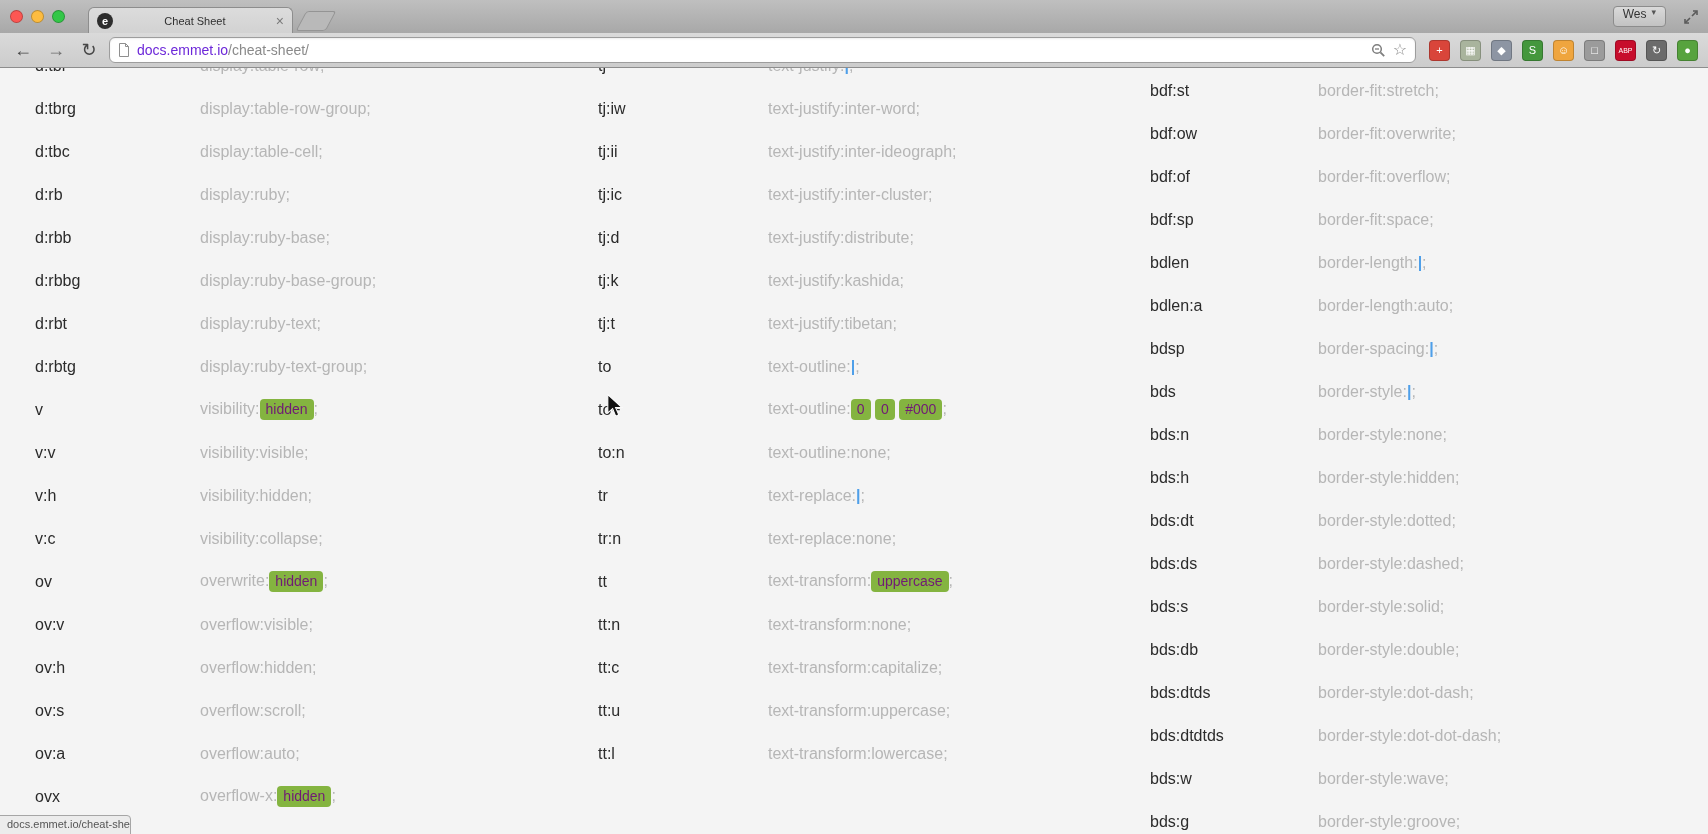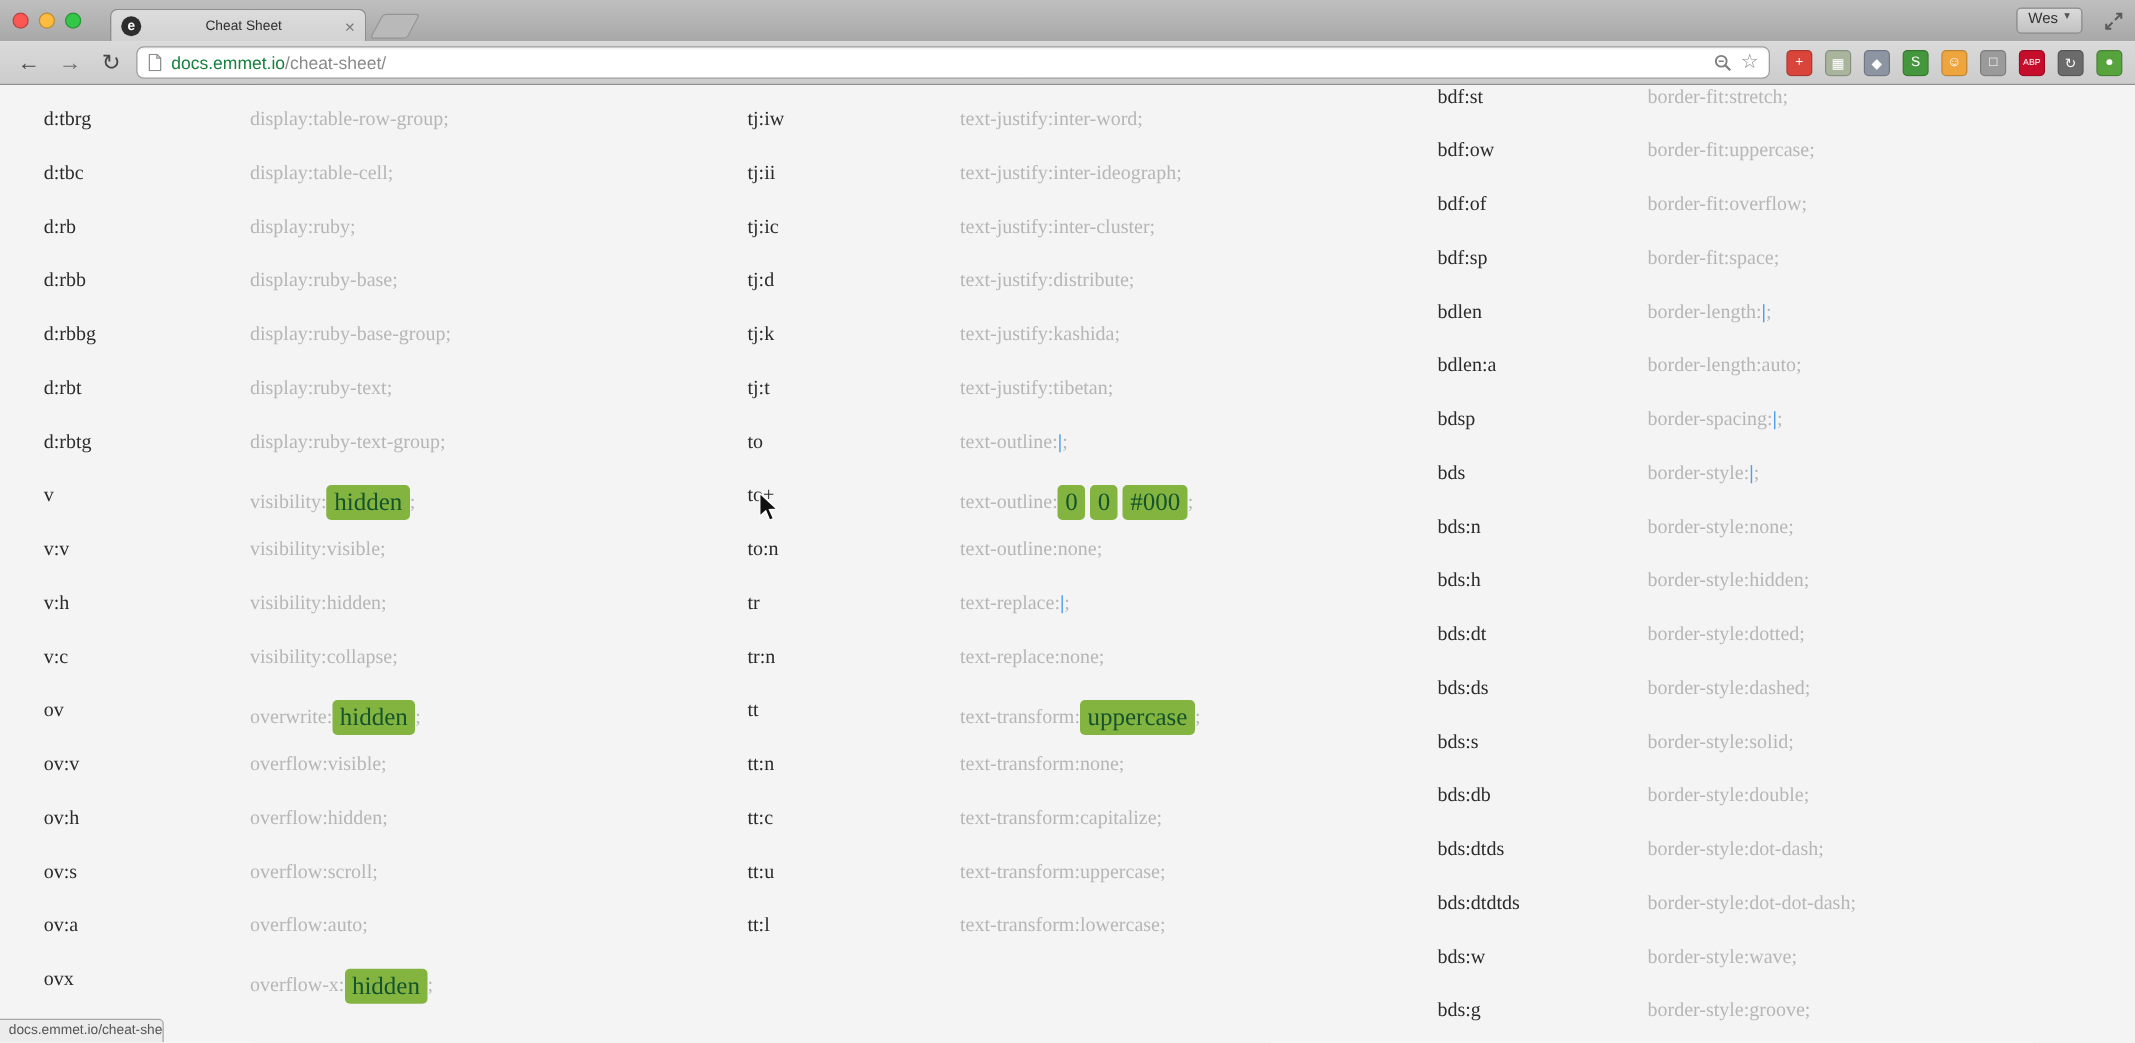--- a/index.html
+++ b/index.html
@@ -43,39 +43,39 @@
              background:linear-gradient(#dadada,#cccccc); border-bottom:1px solid #8d8d8d;
              display:flex; align-items:center; padding:0 10px; gap:7px; }
   .nav { width:26px; height:26px; text-align:center; line-height:26px; font-size:18px;
          color:#474747; flex:none; }
   .nav.fwd { color:#6e6e6e; }
   .omnibox { flex:1; height:26px; background:#ffffff; border:1px solid #9d9d9d; border-radius:6px;
              display:flex; align-items:center; padding:0 8px; gap:7px; min-width:0;
              box-shadow: inset 0 1px 2px rgba(0,0,0,.08); }
   .page-icon { flex:none; display:flex; }
   .url { flex:1; font-size:14px; white-space:nowrap; overflow:hidden; color:#8a8a8a; }
-  .url b { color:#15803d; font-weight:normal; }
+  .url b { color:#6d28d9; font-weight:normal; }
   .zoom-icon { flex:none; display:flex; }
   .star { flex:none; font-size:16px; color:#8a8a8a; line-height:1; }
 
   .extensions { display:flex; gap:10px; margin-left:6px; flex:none; }
   .ext { width:21px; height:21px; border-radius:4px; color:#fff; font-size:11px;
          display:flex; align-items:center; justify-content:center; overflow:hidden;
          border:1px solid rgba(0,0,0,.2); }
 
   
   .content { position:absolute; top:68px; left:0; right:0; bottom:0; overflow:hidden;
              background:#f4f4f4; }
   .col { position:absolute; }
-  .cs-row { display:flex; align-items:flex-start; height:43px;
-            font-family:Liberation Serif, serif; font-size:16px; }
+  .cs-row { display:flex; align-items:center; height:43px;
+            font-family:Liberation Sans, sans-serif; font-size:16px; }
   .abbr { width:var(--abbrw,166px); color:#2b2b2b; flex:none; white-space:pre; }
   .expansion { color:#b6b6b6; white-space:pre; display:flex; align-items:center; }
-  .badge { display:inline-block; background:var(--badge-green,#84b440); color:#14532d;
-           border-radius:4px; padding:2px 6px; font-size:20px; line-height:1.2; }
+  .badge { display:inline-block; background:var(--badge-green,#84b440); color:#701a75;
+           border-radius:4px; padding:2px 6px; font-size:14px; line-height:1.2; }
   .caret { color:var(--caret-blue,#4e9fe9); font-weight:bold; }
 
   .status-bubble { position:absolute; left:-1px; bottom:-1px; height:20px; max-width:132px;
                    background:#ececec; border:1px solid #a6a6a6; border-top-right-radius:4px;
                    font-size:11px; color:#555; padding:2px 10px 0 7px;
                    white-space:nowrap; overflow:hidden; }
 
   .cursor { position:absolute; left:606px; top:394px; }
 </style>
 </head>
@@ -291,21 +291,21 @@
           <span class="expansion"><span class="txt">text-transform:lowercase;</span></span>
         </div>
       </div>
     <div class="col" style="left:1150px; top:1px; --abbrw:168px;">
         <div class="cs-row">
           <span class="abbr">bdf:st</span>
           <span class="expansion"><span class="txt">border-fit:stretch;</span></span>
         </div>
         <div class="cs-row">
           <span class="abbr">bdf:ow</span>
-          <span class="expansion"><span class="txt">border-fit:uppercase;</span></span>
+          <span class="expansion"><span class="txt">border-fit:overwrite;</span></span>
         </div>
         <div class="cs-row">
           <span class="abbr">bdf:of</span>
           <span class="expansion"><span class="txt">border-fit:overflow;</span></span>
         </div>
         <div class="cs-row">
           <span class="abbr">bdf:sp</span>
           <span class="expansion"><span class="txt">border-fit:space;</span></span>
         </div>
         <div class="cs-row">

